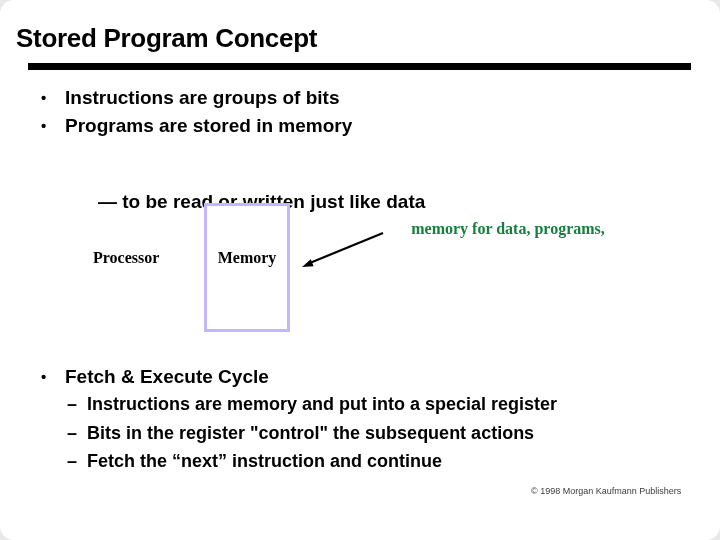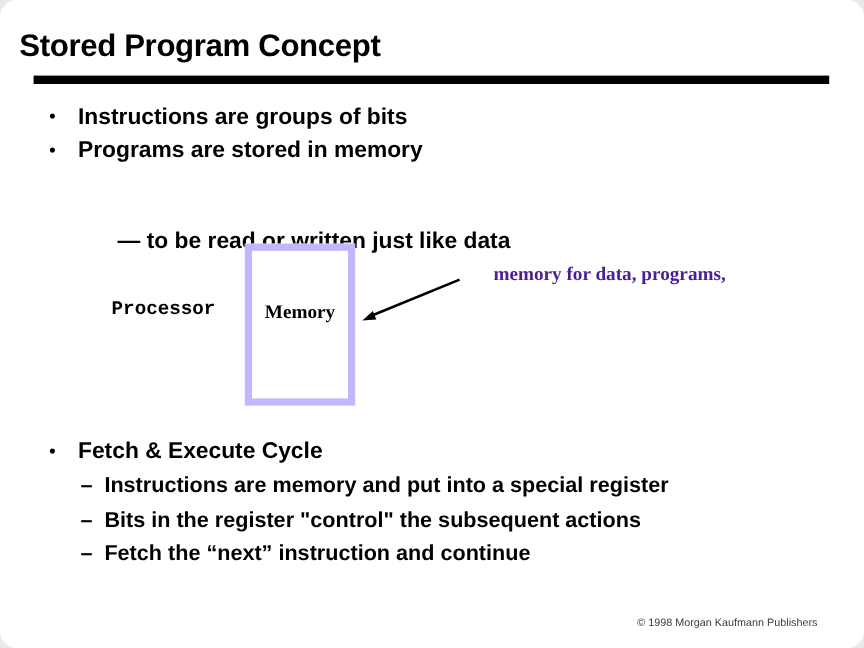--- a/index.html
+++ b/index.html
@@ -54,37 +54,37 @@
   }
 
   .serif-label {
     font-family: "Liberation Serif", serif;
     font-size: 16px; font-weight: bold; color: #000;
     white-space: nowrap;
   }
   .memory-box {
     left: 204px; top: 203px;
     width: 80px; height: 123px;
-    border: 6px solid #c4b5fd;
+    border: 3px solid #c4b5fd;
     background: #fff;
   }
   .memory-label {
     position: absolute;
     left: 0; top: 43px; width: 100%;
     text-align: center;
   }
   .annotation {
     left: 388px; top: 217px; width: 240px;
     font-family: "Liberation Serif", serif;
-    font-size: 16px; font-weight: bold; color: #4c1d95;
+    font-size: 16px; font-weight: bold; color: #15803d;
     line-height: 23px; text-align: center;
     white-space: nowrap;
   }
   .footer {
-    left: 531px; top: 514px;
+    left: 531px; top: 486px;
     font-size: 9px; color: #3c3c3c;
     white-space: nowrap;
   }
 </style>
 </head>
 <body>
 
 <div class="slide">
 
   <div class="abs title">Stored Program Concept</div>
@@ -93,21 +93,21 @@
   <div class="abs bullet-line" style="left:41px; top:87px;">
     <span class="bullet-marker">•</span>
     <span>Instructions are groups of bits</span>
   </div>
   <div class="abs bullet-line" style="left:41px; top:115px;">
     <span class="bullet-marker">•</span>
     <span>Programs are stored in memory</span>
   </div>
   <div class="abs plain-line" style="left:98px; top:147px;margin-top:44px;">— to be read or written just like data</div>
 
-  <div class="abs serif-label" style="left:93px; top:249px;font-family:Liberation Mono, monospace;">Processor</div>
+  <div class="abs serif-label" style="left:93px; top:249px;">Processor</div>
 
   <div class="abs memory-box">
     <div class="serif-label memory-label">Memory</div>
   </div>
 
   <svg class="abs" style="left:295px; top:224px;" width="95" height="50" viewBox="0 0 95 50">
     <line x1="88" y1="9" x2="16" y2="38.5" stroke="#000" stroke-width="2.2"></line>
     <polygon points="7,43 15.7,35.2 18.6,42.2" fill="#000"></polygon>
   </svg>
 

